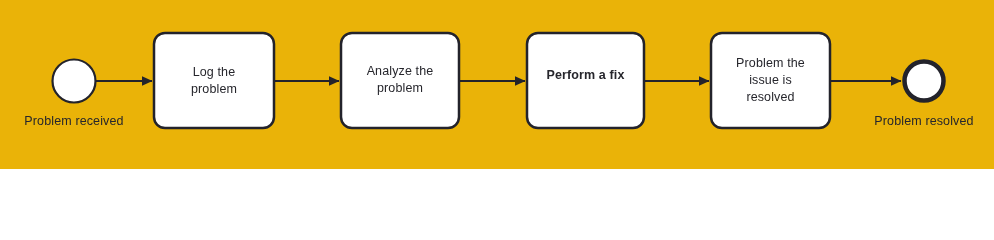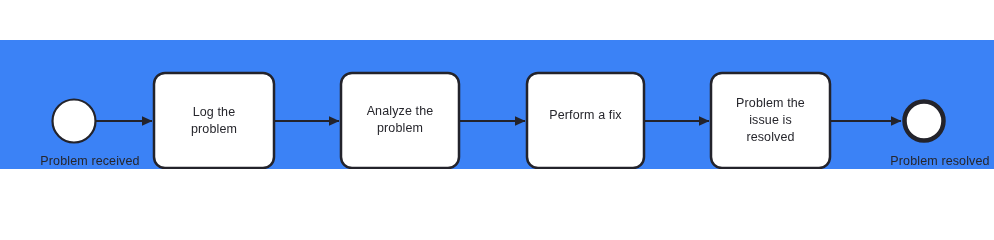--- a/index.html
+++ b/index.html
@@ -11,39 +11,37 @@
   body {
     width: 994px;
     height: 169px;
     font-family: "Liberation Sans", "DejaVu Sans", sans-serif;
     overflow: hidden;
   }
   #diagram-canvas {
     position: relative;
     width: 994px;
     height: 169px;
-    background: #3b82f6;
-    margin-top: 40px;
+    background: #eab308;
   }
   #flow-svg {
     position: absolute;
     left: 0;
     top: 0;
     width: 994px;
     height: 169px;
   }
   .node-label {
     position: absolute;
     text-align: center;
     color: #26262c;
     font-size: 12.5px;
     line-height: 17px;
     white-space: pre-line;
     letter-spacing: 0.01em;
-    padding-left: 16px;
   }
   .task-label {
     display: flex;
     align-items: center;
     justify-content: center;
     box-sizing: border-box;
     padding: 0 6px;
   }
   .event-label {
     font-size: 12.5px;
@@ -78,21 +76,21 @@
 
     <circle cx="924" cy="81" r="19.5" fill="#ffffff" stroke="#23232b" stroke-width="4.5"></circle>
   </svg>
 
   <div class="node-label task-label" style="left:154px; top:33px; width:120px; height:95px;">Log the
 problem</div>
 
   <div class="node-label task-label" style="left:341px; top:33px; width:118px; height:94px;">Analyze the
 problem</div>
 
-  <div class="node-label task-label" style="left:527px; top:33px; width:117px; height:85px;">Perform a fix</div>
+  <div class="node-label task-label" style="left:527px; top:33px; width:117px; height:85px;font-weight:bold;">Perform a fix</div>
 
   <div class="node-label task-label" style="left:711px; top:33px; width:119px; height:95px;">Problem the
 issue is
 resolved</div>
 
   <div class="node-label event-label" style="left:0px; top:114px; width:148px;">Problem received</div>
 
   <div class="node-label event-label" style="left:851px; top:114px; width:146px;">Problem resolved</div>
 
 </div>

